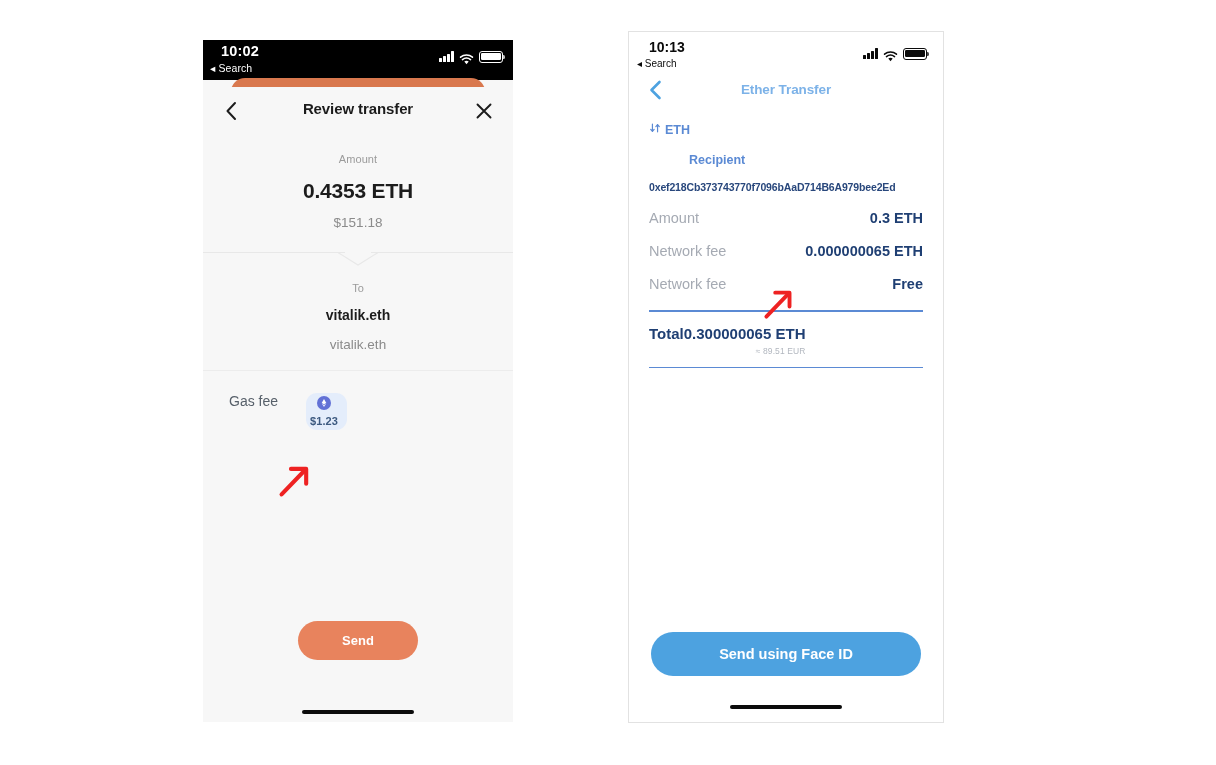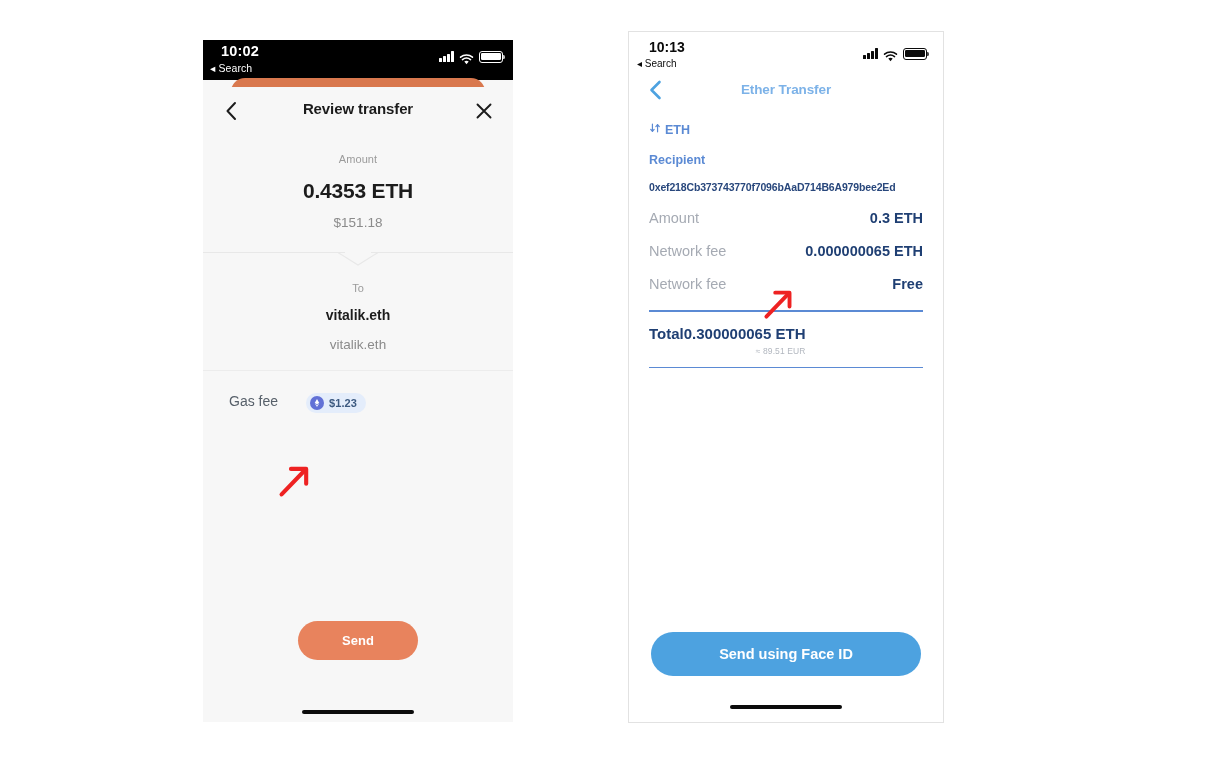--- a/index.html
+++ b/index.html
@@ -164,20 +164,21 @@
   }
   .gas-label { font-size: 14px; color: #57606a; }
   .gas-badge {
     display: inline-flex;
     align-items: center;
     gap: 5px;
     background: #e4edfb;
     border-radius: 11px;
     padding: 3px 9px 3px 4px;
     cursor: pointer;
+    flex-direction: column;
   }
   .eth-chip {
     width: 14px; height: 14px;
     border-radius: 50%;
     background: #6271d6;
     display: flex;
     align-items: center;
     justify-content: center;
     flex: none;
   }
@@ -282,20 +283,21 @@
     color: #5b8ad4;
     font-size: 12.5px;
     font-weight: bold;
     cursor: pointer;
   }
   .b-recip-label {
     margin-top: 16px;
     font-size: 12.5px;
     font-weight: bold;
     color: #5b8ad4;
+    margin-left: 40px;
   }
   .b-recip-addr {
     margin-top: 14px;
     font-size: 10.5px;
     font-weight: bold;
     color: #28477c;
     letter-spacing: -0.15px;
     white-space: nowrap;
   }
   .b-row {

